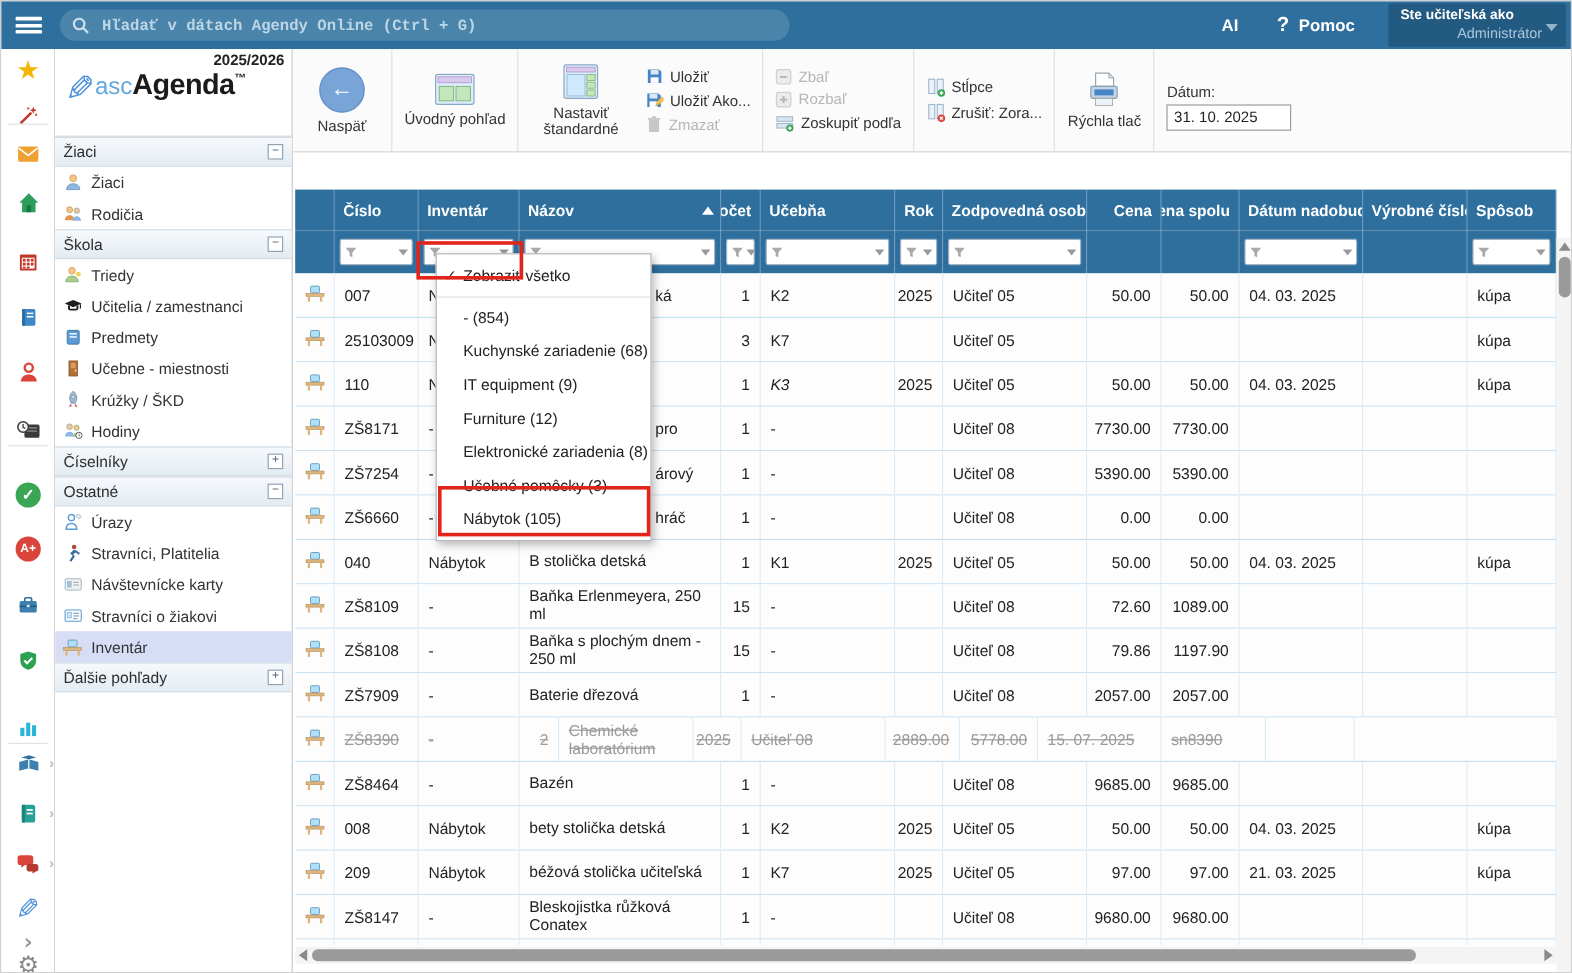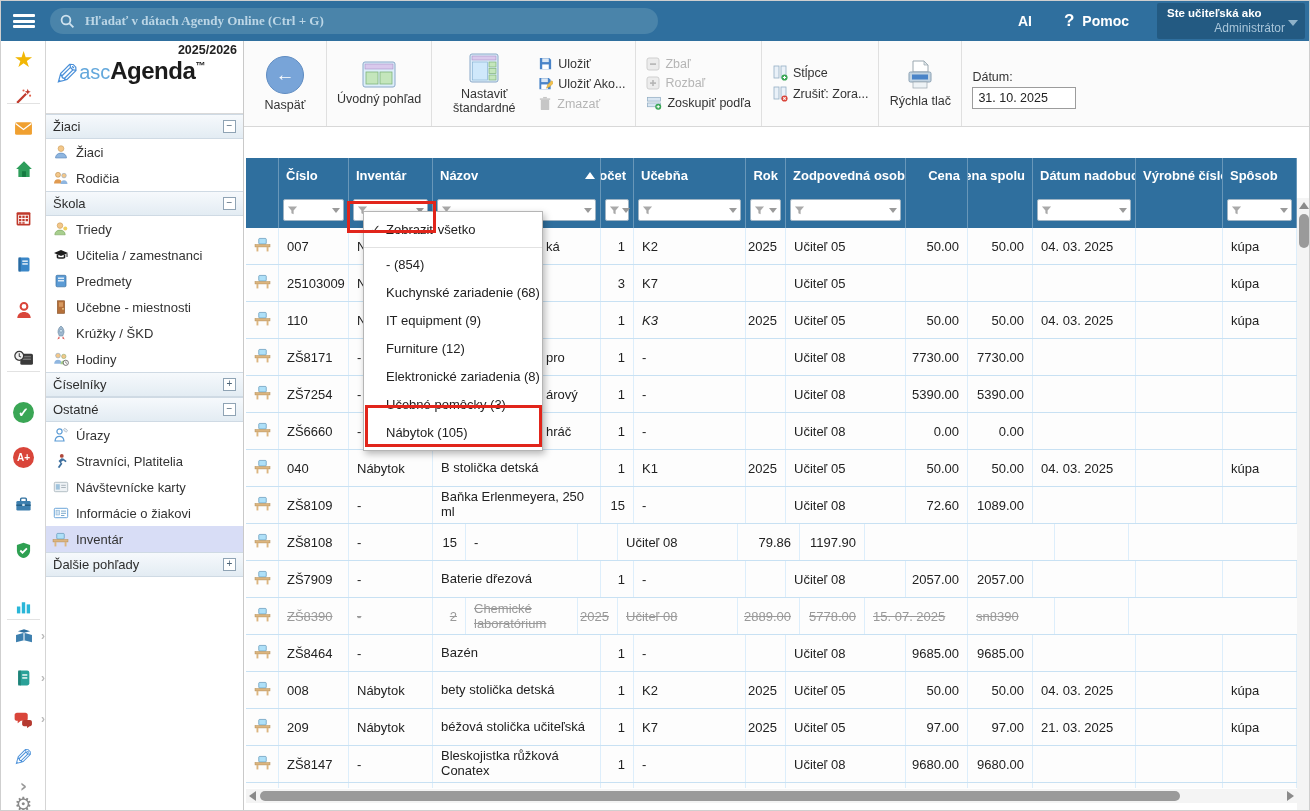--- a/index.html
+++ b/index.html
@@ -3,21 +3,21 @@
 <meta charset="utf-8">
 <style>
   html,body{margin:0;padding:0;background:#e8e8e8;font-family:"Liberation Sans",sans-serif;}
   #root{position:relative;width:1310px;height:811px;background:#fff;border:1px solid #cfcfcf;box-sizing:border-box;overflow:hidden;}
   
   .topbar{position:absolute;left:0;top:0;width:1310px;height:40px;background:#2f6f9e;display:flex;align-items:center;}
   .burger{width:45px;height:40px;display:flex;align-items:center;justify-content:center;cursor:pointer;}
   .burger .b{display:block;width:22px;height:3px;background:#fff;margin:2.5px 0;border-radius:1px;}
   .searchpill{position:relative;margin-left:4px;width:608px;height:26px;background:#4a84aa;border-radius:13px;display:flex;align-items:center;padding:0 10px;box-sizing:border-box;}
   .searchpill svg{flex:0 0 auto;margin-right:8px;}
-  .searchpill input{flex:1;background:transparent;border:none;outline:none;color:#dcebf5;font-size:13px;font-weight:bold;font-family:Liberation Serif, serif;}
+  .searchpill input{flex:1;background:transparent;border:none;outline:none;color:#dcebf5;font-size:13px;font-weight:bold;font-family:Liberation Mono, monospace;}
   .searchpill input::placeholder{color:#bcd6e6;opacity:1;}
   .topspacer{flex:1;}
   .top-ai{color:#fff;font-weight:bold;font-size:14px;padding:0 18px;cursor:pointer;}
   .top-help{color:#fff;font-weight:bold;font-size:14px;padding:0 14px;cursor:pointer;display:flex;align-items:center;gap:8px;}
   .top-help .q{font-size:17px;}
   .userbox{width:148px;height:36px;background:#235a82;margin:0 6px 0 14px;border-radius:2px;color:#fff;padding:3px 20px 3px 10px;box-sizing:border-box;position:relative;cursor:pointer;}
   .userbox .cap{font-size:11.5px;font-weight:bold;line-height:15px;}
   .userbox .nm{font-size:12px;color:#a9c6da;line-height:15px;text-align:right;}
   .userbox .caret{position:absolute;right:7px;top:17px;width:0;height:0;border-left:5px solid transparent;border-right:5px solid transparent;border-top:6px solid #8fb2c9;}
   
@@ -403,21 +403,21 @@
         <div class="p-item">
           <span class="iwrap">
             <svg width="16" height="16" viewBox="0 0 16 16">
               <rect x="1.3" y="3.3" width="13.4" height="9.4" rx="1" fill="#fff" stroke="#5b9bd5" stroke-width=".9"></rect>
               <rect x="3" y="5.2" width="3.6" height="4.8" fill="#cfe2f2" stroke="#7aa8cc" stroke-width=".5"></rect>
               <rect x="8" y="5.6" width="5" height="1" fill="#7aa8cc"></rect>
               <rect x="8" y="7.8" width="5" height="1" fill="#7aa8cc"></rect>
               <rect x="8" y="10" width="3.4" height="1" fill="#7aa8cc"></rect>
             </svg>
           </span>
-          <span>Informácie o žiakovi</span>
+          <span>Stravníci o žiakovi</span>
         </div>
         <div class="p-item sel">
           <span class="iwrap">
             <svg width="17" height="15" viewBox="0 0 18 16">
               <rect x="5" y="1.5" width="8" height="6" rx="1" fill="#aee0f8" stroke="#6699bb" stroke-width=".8"></rect>
               <rect x="1" y="8" width="16" height="2.6" fill="#dcb57f" stroke="#b08a50" stroke-width=".5"></rect>
               <rect x="2.6" y="10.6" width="2" height="4.8" fill="#dcb57f"></rect>
               <rect x="13.4" y="10.6" width="2" height="4.8" fill="#dcb57f"></rect>
             </svg>
           </span>
@@ -1066,20 +1066,23 @@
                   <rect x="1" y="8" width="16" height="2.6" fill="#dcb57f" stroke="#b08a50" stroke-width=".5"></rect>
                   <rect x="2.6" y="10.6" width="2" height="4.8" fill="#dcb57f"></rect>
                   <rect x="13.4" y="10.6" width="2" height="4.8" fill="#dcb57f"></rect>
                 </svg></span>
             </div>
             <div class="g-cell" style="width: 70px;">
               <span class="tx">ZŠ8108</span>
             </div>
             <div class="g-cell" style="width: 84px;">
               <span class="tx">-</span>
+            </div>
+            <div class="g-cell" style="width: 168px;">
+              <span class="tx wrap2">Baňka s plochým dnem - 250 ml</span>
             </div>
             <div class="g-cell r" style="width: 33px;">
               <span class="tx">15</span>
             </div>
             <div class="g-cell" style="width: 112px;">
               <span class="tx">-</span>
             </div>
             <div class="g-cell r" style="width: 40px;">
               <span class="tx"></span>
             </div>

